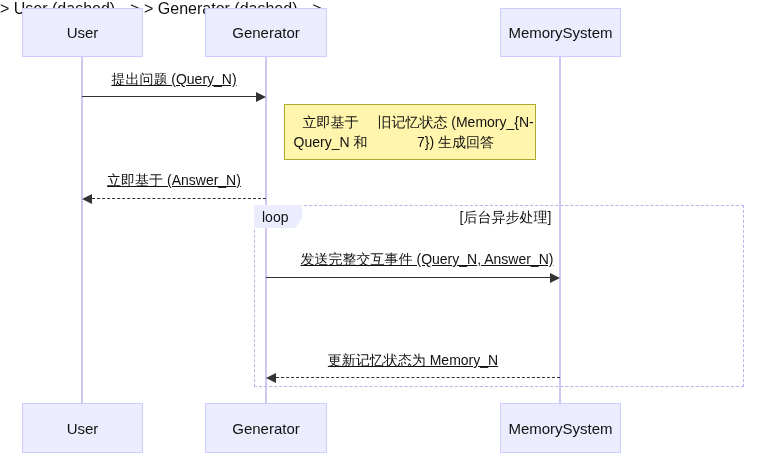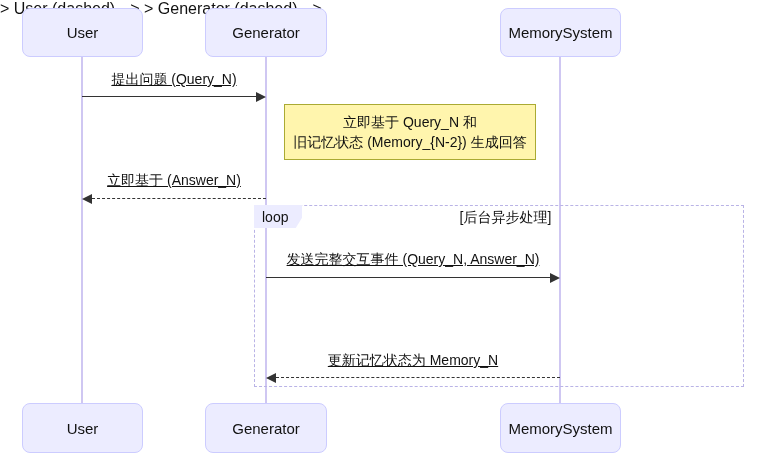--- a/index.html
+++ b/index.html
@@ -9,21 +9,21 @@
     background:var(--background,#ffffff);
     font-family:"Liberation Sans","DejaVu Sans",sans-serif;
     color:var(--text,#111111);
     overflow:hidden;
   }
   .participant{
     position:absolute;
     height:49px;
     background:var(--participant-fill,#ECECFF);
     border:1px solid var(--participant-border,#CCCCFF);
-    border-radius:8px;
+    border-radius:0;
     display:flex;align-items:center;justify-content:center;
     font-size:15px;
     box-sizing:border-box;
   }
   .lifeline{
     position:absolute;
     width:2px;top:57px;height:346px;
     background:var(--lifeline,#CFC7F2);
   }
   .msg-text{
@@ -45,21 +45,21 @@
     border-top:5px solid transparent;
     border-bottom:5px solid transparent;
   }
   .arrowhead.right{border-left:10px solid var(--message-line,#333333);}
   .arrowhead.left{border-right:10px solid var(--message-line,#333333);}
   .note{
     position:absolute;
     background:var(--note-fill,#FFF5AD);
     border:1px solid var(--note-border,#AAAA33);
     box-sizing:border-box;
-    display:flex;flex-direction:column;align-items:center;justify-content:center;
+    display:flex;flex-direction:row;align-items:center;justify-content:center;
     font-size:14px;line-height:1.45;
     text-align:center;
   }
   .loop-frame{
     position:absolute;
     border:1px dashed var(--loop-border,#B9B3E6);
     box-sizing:border-box;
   }
   .loop-tab{
     position:absolute;left:-1px;top:-1px;
@@ -97,38 +97,38 @@
   </div>
 
   
   <div class="msg-text" style="left:82px;width:184px;top:71px">提出问题 (Query_N)</div>
   <div class="msg-line" style="left:82px;width:175px;top:96px"></div>
   <div class="arrowhead right" style="left:256px;top:92px"></div>
 
   
   <div class="note" style="left:284px;top:104px;width:252px;height:56px">
     <div>立即基于 Query_N 和</div>
-    <div>旧记忆状态 (Memory_{N-2}) 生成回答</div>
+    <div>旧记忆状态 (Memory_{N-7}) 生成回答</div>
   </div>
 
   &gt; User (dashed) --&gt;
   <div class="msg-text" style="left:82px;width:184px;top:172px">立即基于 (Answer_N)</div>
   <div class="msg-line dashed" style="left:92px;width:174px;top:198px"></div>
   <div class="arrowhead left" style="left:82px;top:194px"></div>
 
   
   <div class="loop-frame" style="left:254px;top:205px;width:490px;height:182px">
     <div class="loop-tab">
       <span>loop</span>
     </div>
     <div class="loop-condition">[后台异步处理]</div>
   </div>
 
   
-  <div class="msg-text" style="left:266px;width:294px;top:251px">发送完整交互事件 (Query_N, Answer_N)</div>
+  <div class="msg-text" style="left:280px;width:294px;top:251px">发送完整交互事件 (Query_N, Answer_N)</div>
   <div class="msg-line" style="left:266px;width:285px;top:277px"></div>
   <div class="arrowhead right" style="left:550px;top:273px"></div>
 
   
 
   &gt; Generator (dashed) --&gt;
   <div class="msg-text" style="left:266px;width:294px;top:352px">更新记忆状态为 Memory_N</div>
   <div class="msg-line dashed" style="left:276px;width:284px;top:377px"></div>
   <div class="arrowhead left" style="left:266px;top:373px"></div>
 

